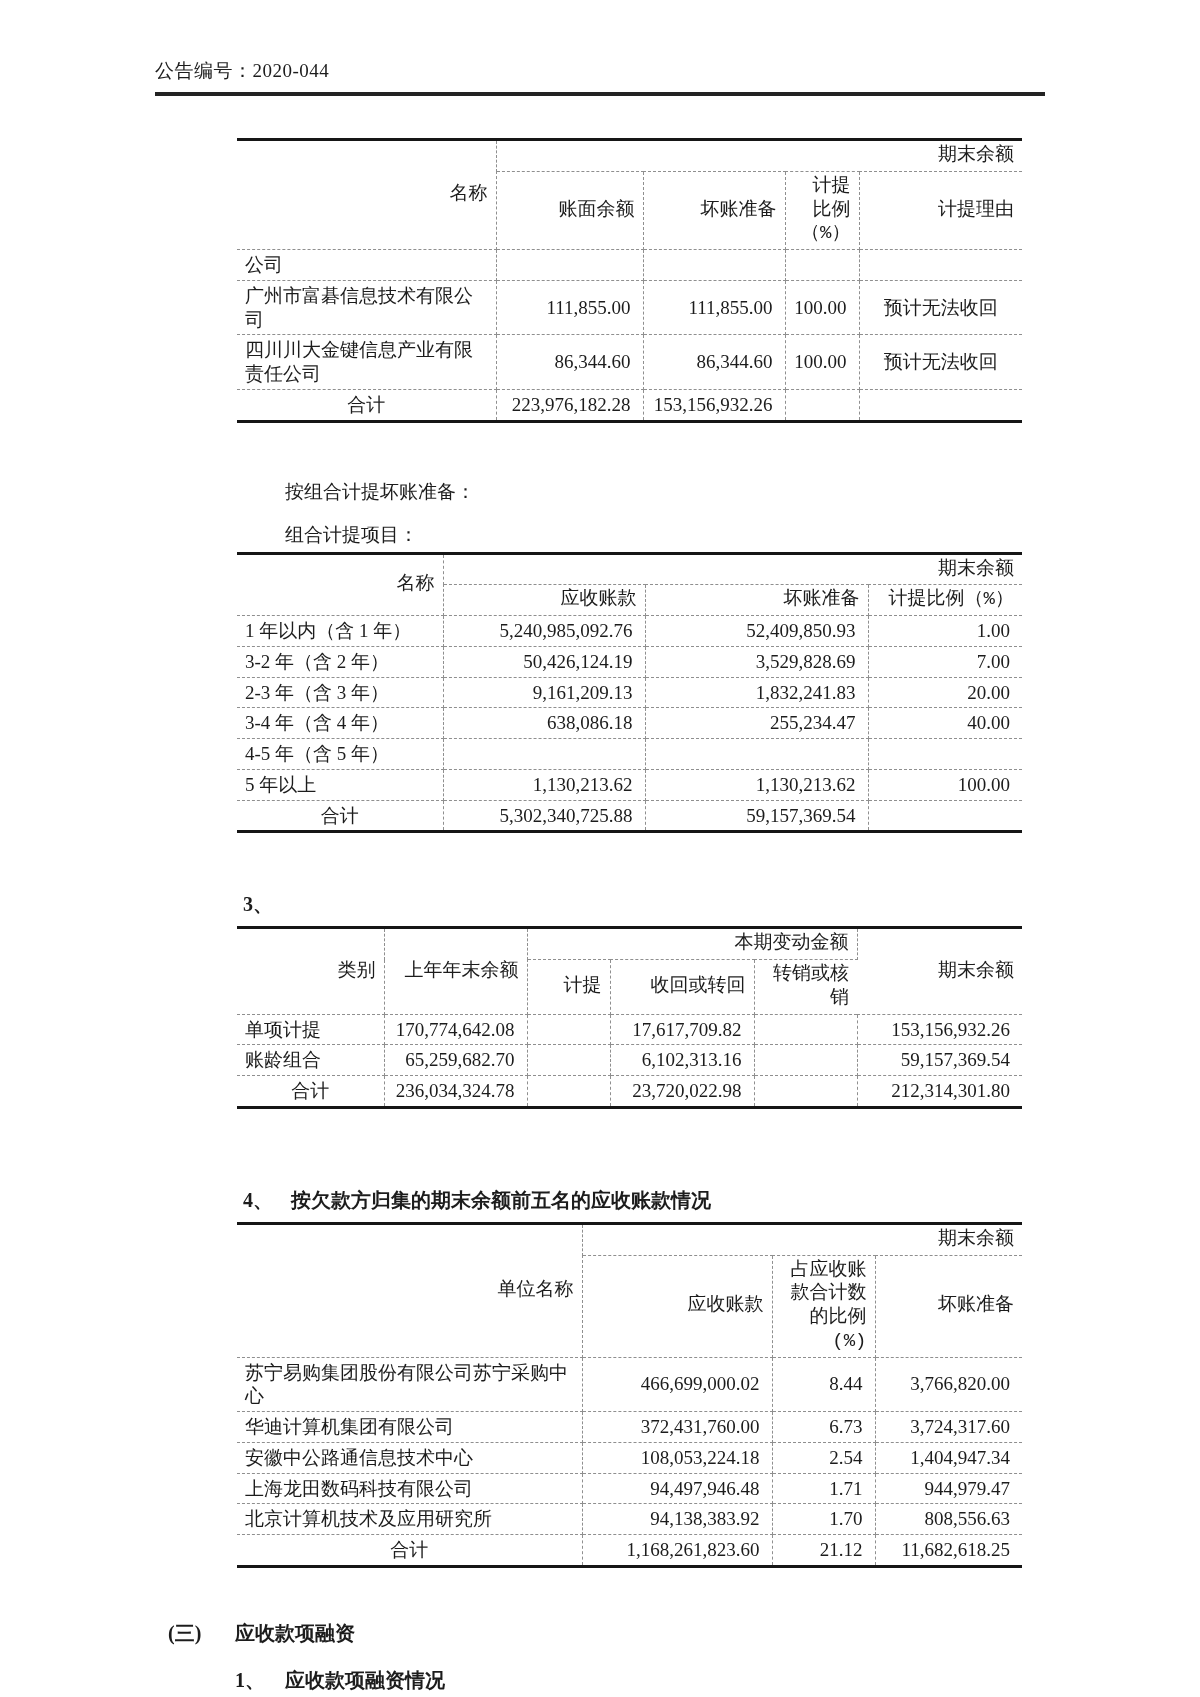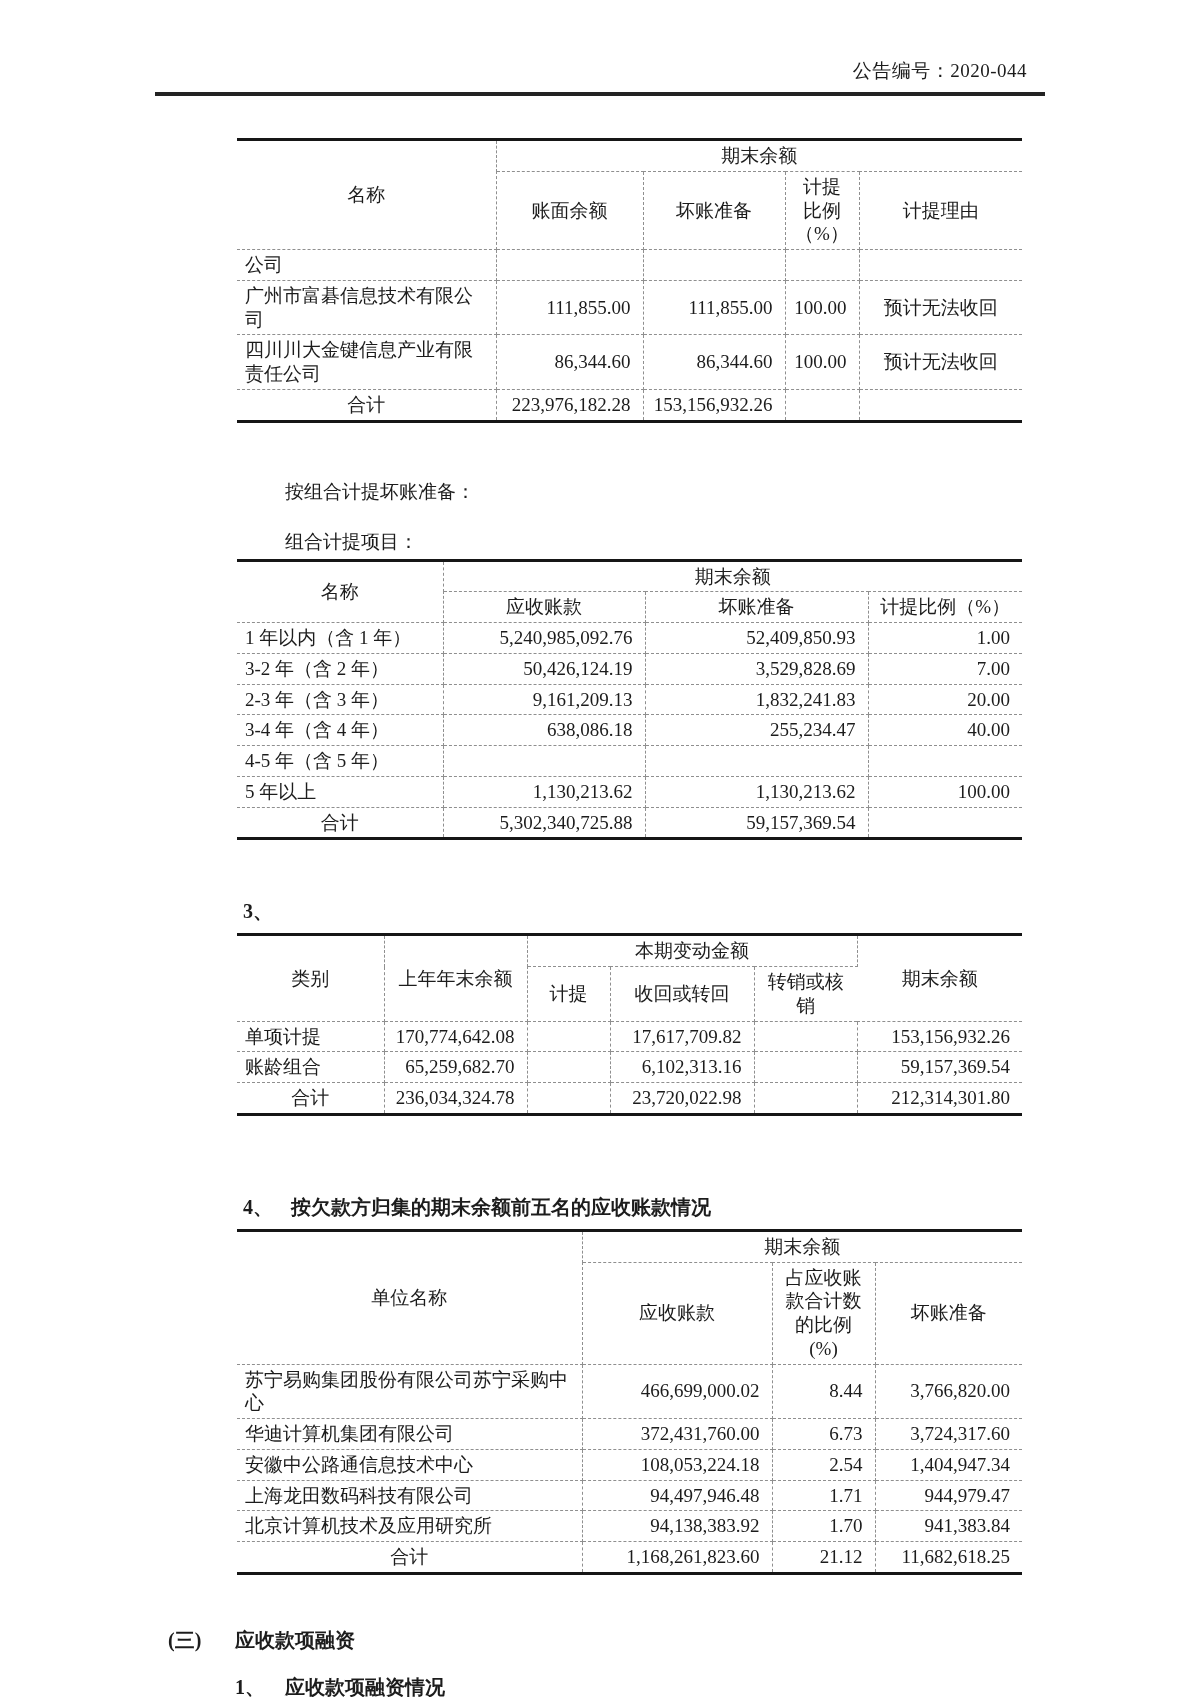--- a/index.html
+++ b/index.html
@@ -6,21 +6,20 @@
   body{
     width:1200px;height:1697px;
     background:#ffffff;
     font-family:"Liberation Serif","DejaVu Serif",serif;
     color:#1c1c1c;
     overflow:hidden;
   }
   .content{margin-left:155px;width:890px;padding-top:58px;}
 
   .notice{
-    text-align:right;
     padding-right:18px;
     font-size:19px;
     letter-spacing:0.5px;
   }
   .head-rule{
     margin-top:8px;
     border-bottom:4px solid #232323;
     height:0;
   }
 
@@ -38,33 +37,33 @@
     border:1px dashed #8f8f8f;
     border-left:none;
     font-weight:normal;
     padding:3px 8px;
     vertical-align:middle;
     word-break:break-all;
   }
   td:last-child,th:last-child{border-right:none;}
   tr:first-child th{border-top:none;}
   tr:last-child td{border-bottom:none;}
-  th{text-align:center;}
+  th{text-align:right;font-family:Liberation Mono, monospace;}
   td.num{text-align:right;padding-right:12px;}
   td.txt{text-align:left;}
   td.ctr{text-align:center;}
   .pre{white-space:pre-line;}
 
   .tbl1{margin-top:42px;}
   .line-plain{
     margin-left:130px;
     font-size:19px;
   }
   .t-byg{margin-top:56px;}
-  .t-grp{margin-top:24px;}
+  .t-grp{margin-top:17px;}
   .tbl2{margin-top:4px;}
 
   .sec-head{
     display:flex;
     font-weight:bold;
     font-size:20px;
     margin-left:88px;
     margin-top:58px;
   }
   .sec-head .no{width:48px;flex:none;}
@@ -307,21 +306,21 @@
     <tr>
       <td class="txt">上海龙田数码科技有限公司</td>
       <td class="num">94,497,946.48</td>
       <td class="num">1.71</td>
       <td class="num">944,979.47</td>
     </tr>
     <tr>
       <td class="txt">北京计算机技术及应用研究所</td>
       <td class="num">94,138,383.92</td>
       <td class="num">1.70</td>
-      <td class="num">941,383.84</td>
+      <td class="num">808,556.63</td>
     </tr>
     <tr>
       <td class="ctr">合计</td>
       <td class="num">1,168,261,823.60</td>
       <td class="num">21.12</td>
       <td class="num">11,682,618.25</td>
     </tr>
   </tbody>
     </table>
 

